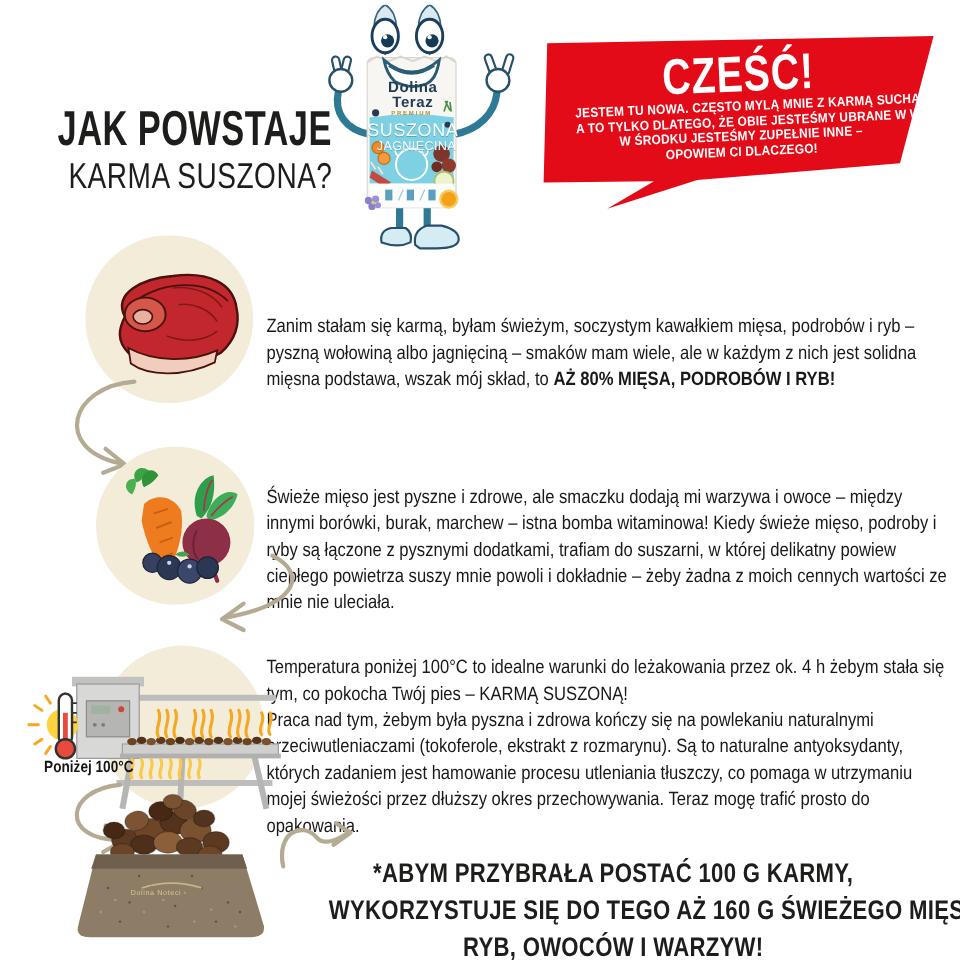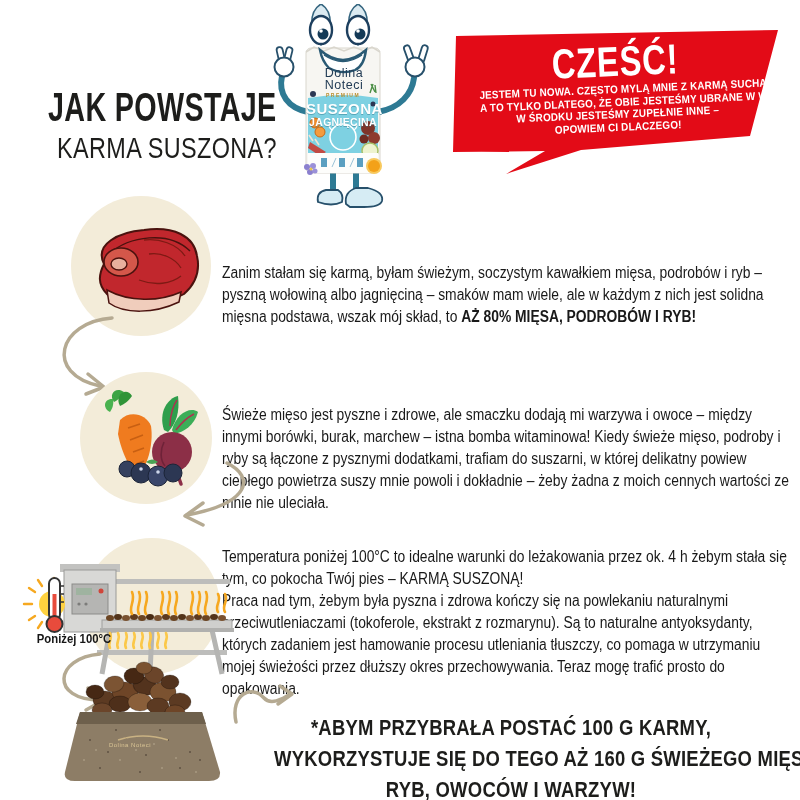--- a/index.html
+++ b/index.html
@@ -21,29 +21,29 @@
   #bubble-text{position:absolute;left:16px;top:17px;width:305px;text-align:center;
                color:#fff;transform:rotate(-2.5deg)}
   #bubble-greeting{font-size:42px;font-weight:700;line-height:42px;white-space:nowrap;
                    display:inline-block;transform:scaleX(.78);letter-spacing:1px}
   .bubble-line{font-size:11px;font-weight:700;line-height:12.5px;white-space:nowrap;
                transform:scaleX(.9);transform-origin:50% 0;letter-spacing:.2px}
   
   #mascot{left:268px;top:4px;width:185px;height:212px}
   #mascot svg{position:absolute;left:0;top:0}
   .pkg-brand{position:absolute;left:38px;top:63px;width:76px;text-align:center;
-             font-weight:400;font-size:12.5px;line-height:12px;color:#233c55;
+             font-weight:700;font-size:12.5px;line-height:12px;color:#233c55;
              letter-spacing:.5px}
   .pkg-premium{position:absolute;left:38px;top:88px;width:74px;text-align:center;
                font-size:5px;letter-spacing:1.5px;color:#b98e2f;font-weight:700}
   .pkg-prod1{position:absolute;left:38px;top:96px;width:74px;text-align:center;
-             font-size:15px;font-weight:700;color:#fff;letter-spacing:.5px;
+             font-size:15px;font-weight:400;color:#fff;letter-spacing:.5px;
              text-shadow:0 1px 0 rgba(40,110,130,.45)}
-  .pkg-prod2{position:absolute;left:38px;top:112px;width:74px;text-align:center;
-             font-size:10.5px;font-weight:700;color:#fff;letter-spacing:.3px;
+  .pkg-prod2{position:absolute;left:38px;top:112px;width:74px;text-align:right;
+             font-size:10.5px;font-weight:400;color:#fff;letter-spacing:.3px;
              text-shadow:0 1px 0 rgba(40,110,130,.45)}
   
   #dryer{left:2px;top:532px;width:256px;height:152px}
   #dryer svg{position:absolute;left:0;top:0}
   #temp-label{position:absolute;left:18px;top:99px;width:108px;text-align:center;
               font-size:13.5px;font-weight:700;color:#161616;white-space:nowrap;
               transform:scaleX(.84);transform-origin:50% 0}
   
   #bowl{left:50px;top:660px;width:190px;height:132px}
   #bowl svg{position:absolute;left:0;top:0}
@@ -140,21 +140,21 @@
         <circle cx="47" cy="167" r="2.5" fill="#9a90d8"></circle>
       <circle cx="43" cy="165" r="1.5" fill="#e8c64d"></circle>
     </g>
     <g>
       <circle cx="106" cy="162" r="8" fill="#f8c95d"></circle>
       <circle cx="106" cy="162" r="6" fill="#f3a119"></circle>
     </g>
   </svg>
   <div class="pkg-brand">
     <div>Dolina</div>
-    <div>Noteci</div>
+    <div>Teraz</div>
   </div>
   <div class="pkg-premium">PREMIUM</div>
   <div class="pkg-prod1">SUSZONA</div>
   <div class="pkg-prod2">JAGNIĘCINA</div>
 </div>
 
 <div class="abs" id="bubble">
   <svg width="338" height="158" viewBox="0 0 338 158">
     <polygon points="8,12 330,6 302,112 133,126 58,150 97,127 5,128" fill="#e30b17"></polygon>
   </svg>

